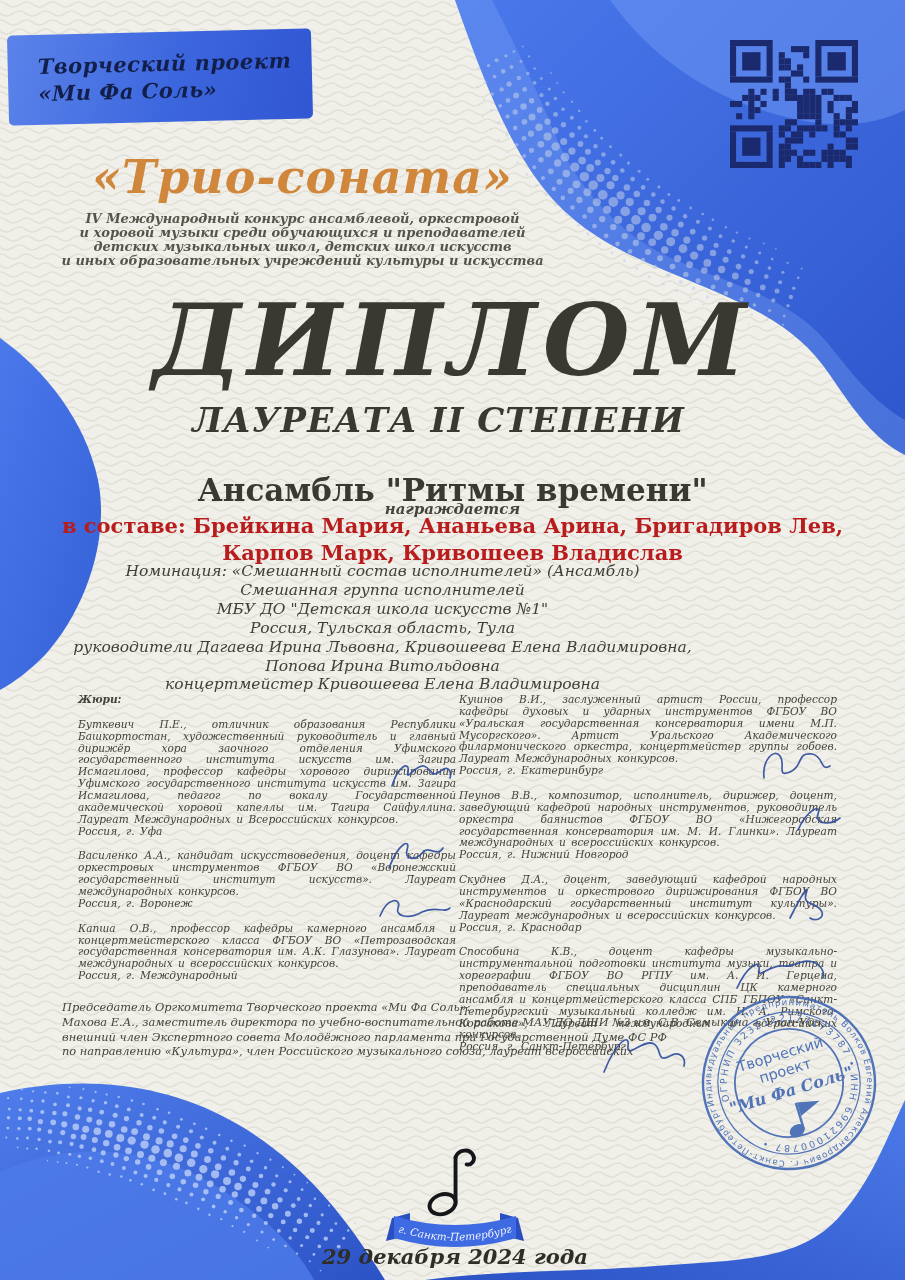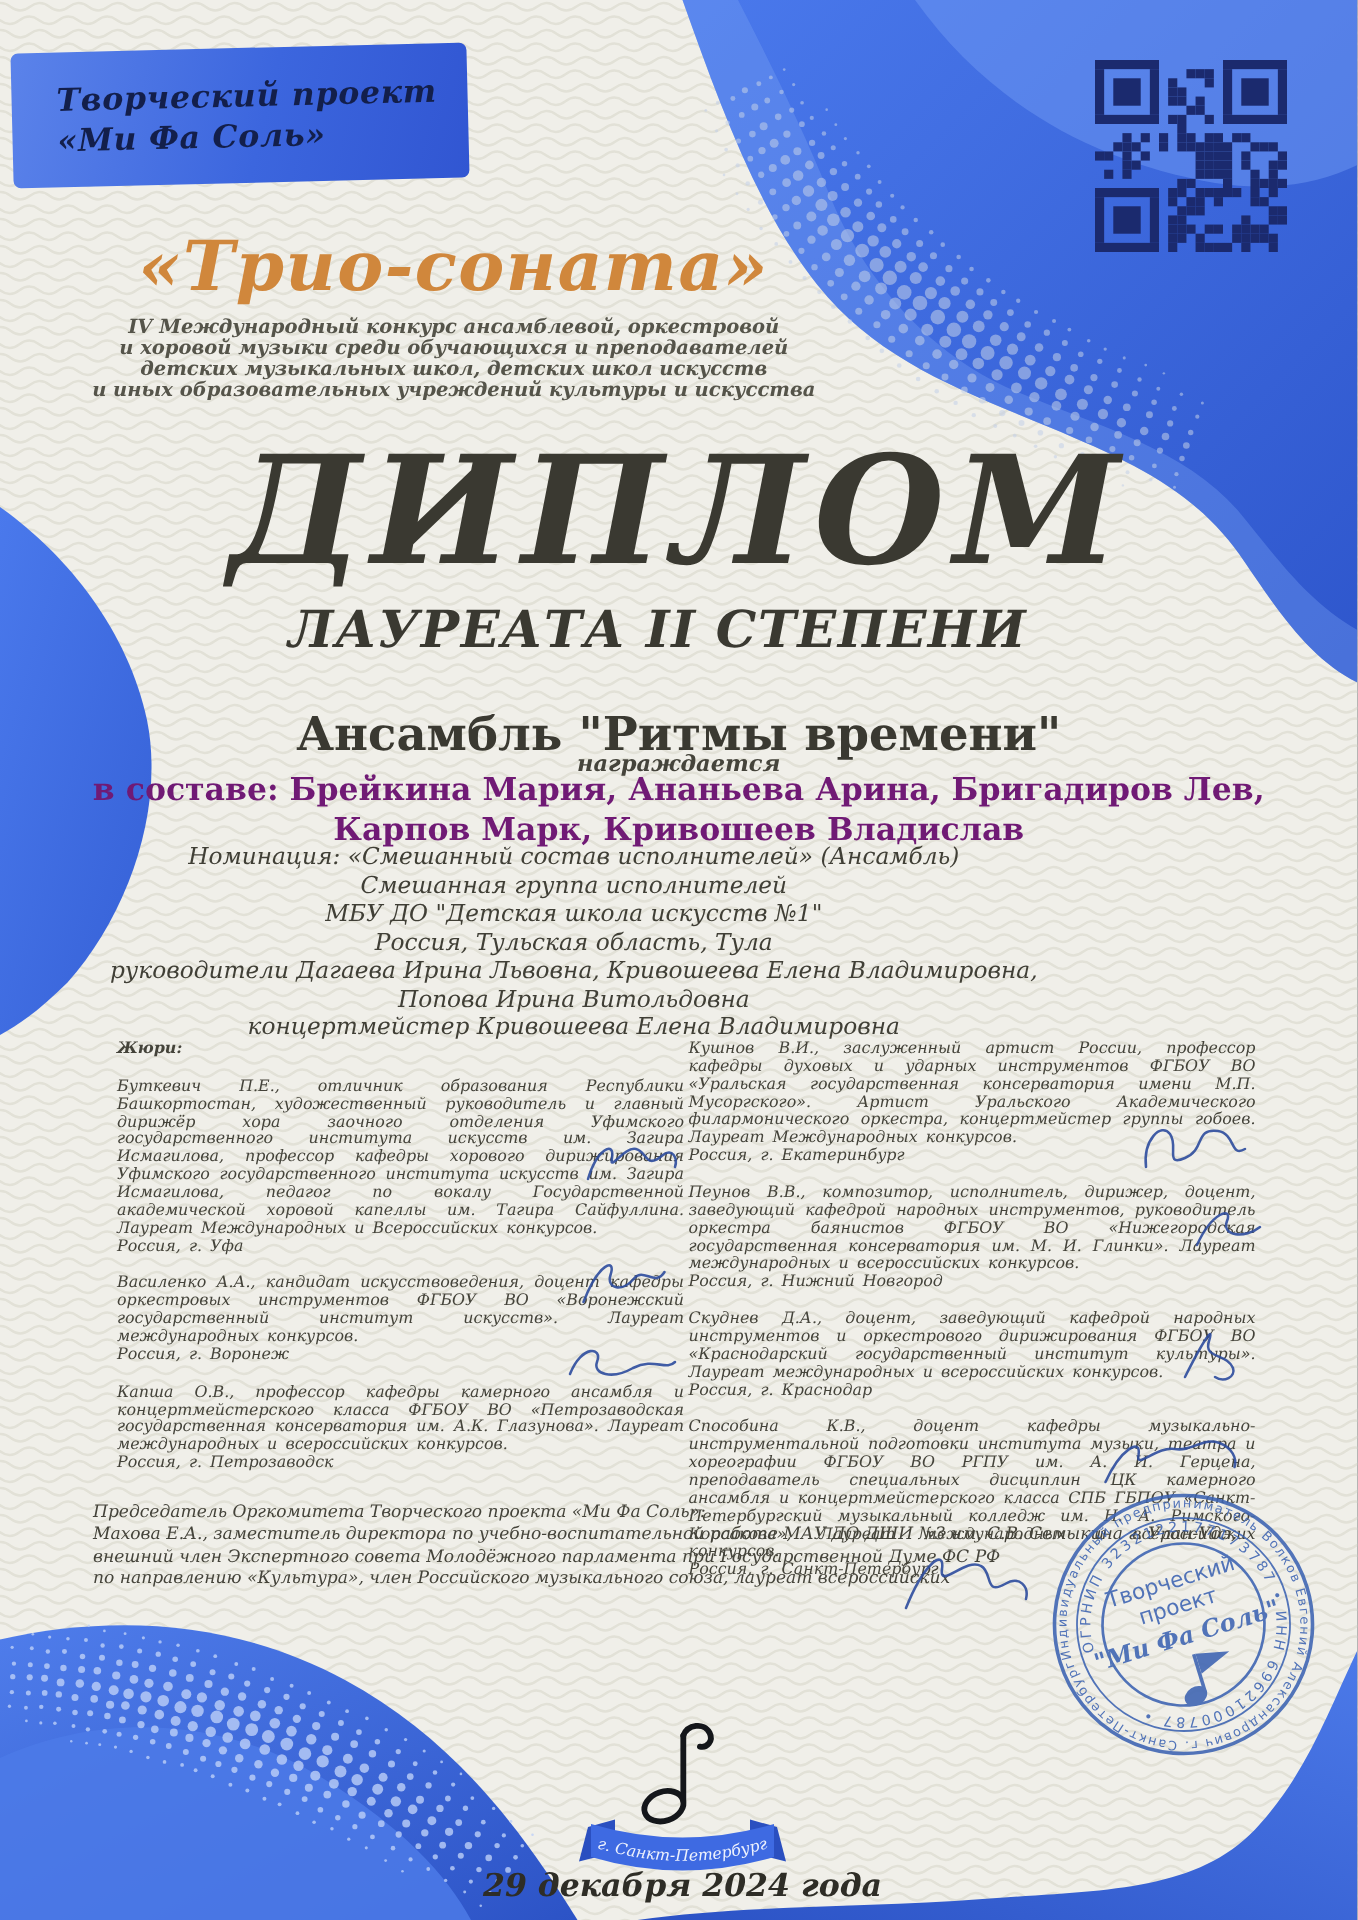--- a/index.html
+++ b/index.html
@@ -23,21 +23,21 @@
   .big-title{position:absolute;left:0;top:288px;width:905px;text-align:center;
              font-style:italic;font-weight:bold;font-size:100px;line-height:1.05;
              letter-spacing:6px;color:#3a3931;}
   .degree{position:absolute;left:0;top:400px;width:877px;text-align:center;
           font-style:italic;font-weight:bold;font-size:34px;letter-spacing:1px;color:#3a3931;}
   .awarded{position:absolute;left:0;top:456px;width:905px;text-align:center;
            font-style:italic;font-weight:bold;font-size:15px;color:#45443b;margin-top:44px;}
   .recipient{position:absolute;left:0;top:472px;width:905px;text-align:center;
              font-weight:bold;font-size:31px;color:#3a3931;}
   .members{position:absolute;left:0;top:512px;width:905px;text-align:center;
-           font-weight:bold;font-size:21px;line-height:1.3;color:#701a75;}
+           font-weight:bold;font-size:21px;line-height:1.3;color:#b91c1c;}
   .details{position:absolute;left:0;top:562px;width:765px;text-align:center;
            font-style:italic;font-weight:500;font-size:15.5px;line-height:1.22;color:#403f36;}
 
   .jury-col{position:absolute;top:694px;width:378px;font-style:italic;font-size:10.6px;
             line-height:1.12;color:#44433a;}
   .jury-left{left:78px;}
   .jury-right{left:459px;}
   .jury-col p{margin:0 0 13px;text-align:justify;word-spacing:2px;}
   .jury-label{font-weight:bold;margin:0 0 2px;}
   .loc{display:block;text-align:left;}
@@ -784,21 +784,21 @@
     <p>
       <span>Буткевич П.Е., отличник образования Республики Башкортостан, художественный руководитель и главный дирижёр хора заочного отделения Уфимского государственного института искусств им. Загира Исмагилова, профессор кафедры хорового дирижирования Уфимского государственного института искусств им. Загира Исмагилова, педагог по вокалу Государственной академической хоровой капеллы им. Тагира Сайфуллина. Лауреат Международных и Всероссийских конкурсов.</span>
       <span class="loc">Россия, г. Уфа</span>
     </p>
     <p>
       <span>Василенко А.А., кандидат искусствоведения, доцент кафедры оркестровых инструментов ФГБОУ ВО «Воронежский государственный институт искусств». Лауреат международных конкурсов.</span>
       <span class="loc">Россия, г. Воронеж</span>
     </p>
     <p>
       <span>Капша О.В., профессор кафедры камерного ансамбля и концертмейстерского класса ФГБОУ ВО «Петрозаводская государственная консерватория им. А.К. Глазунова». Лауреат международных и всероссийских конкурсов.</span>
-      <span class="loc">Россия, г. Петрозаводск</span>
+      <span class="loc">Россия, г. Международный</span>
     </p>
   </div>
 
   <div class="jury-col jury-right">
     <p>
       <span>Кушнов В.И., заслуженный артист России, профессор кафедры духовых и ударных инструментов ФГБОУ ВО «Уральская государственная консерватория имени М.П. Мусоргского». Артист Уральского Академического филармонического оркестра, концертмейстер группы гобоев. Лауреат Международных конкурсов.</span>
       <span class="loc">Россия, г. Екатеринбург</span>
     </p>
     <p>
       <span>Пеунов В.В., композитор, исполнитель, дирижер, доцент, заведующий кафедрой народных инструментов, руководитель оркестра баянистов ФГБОУ ВО «Нижегородская государственная консерватория им. М. И. Глинки». Лауреат международных и всероссийских конкурсов.</span>

